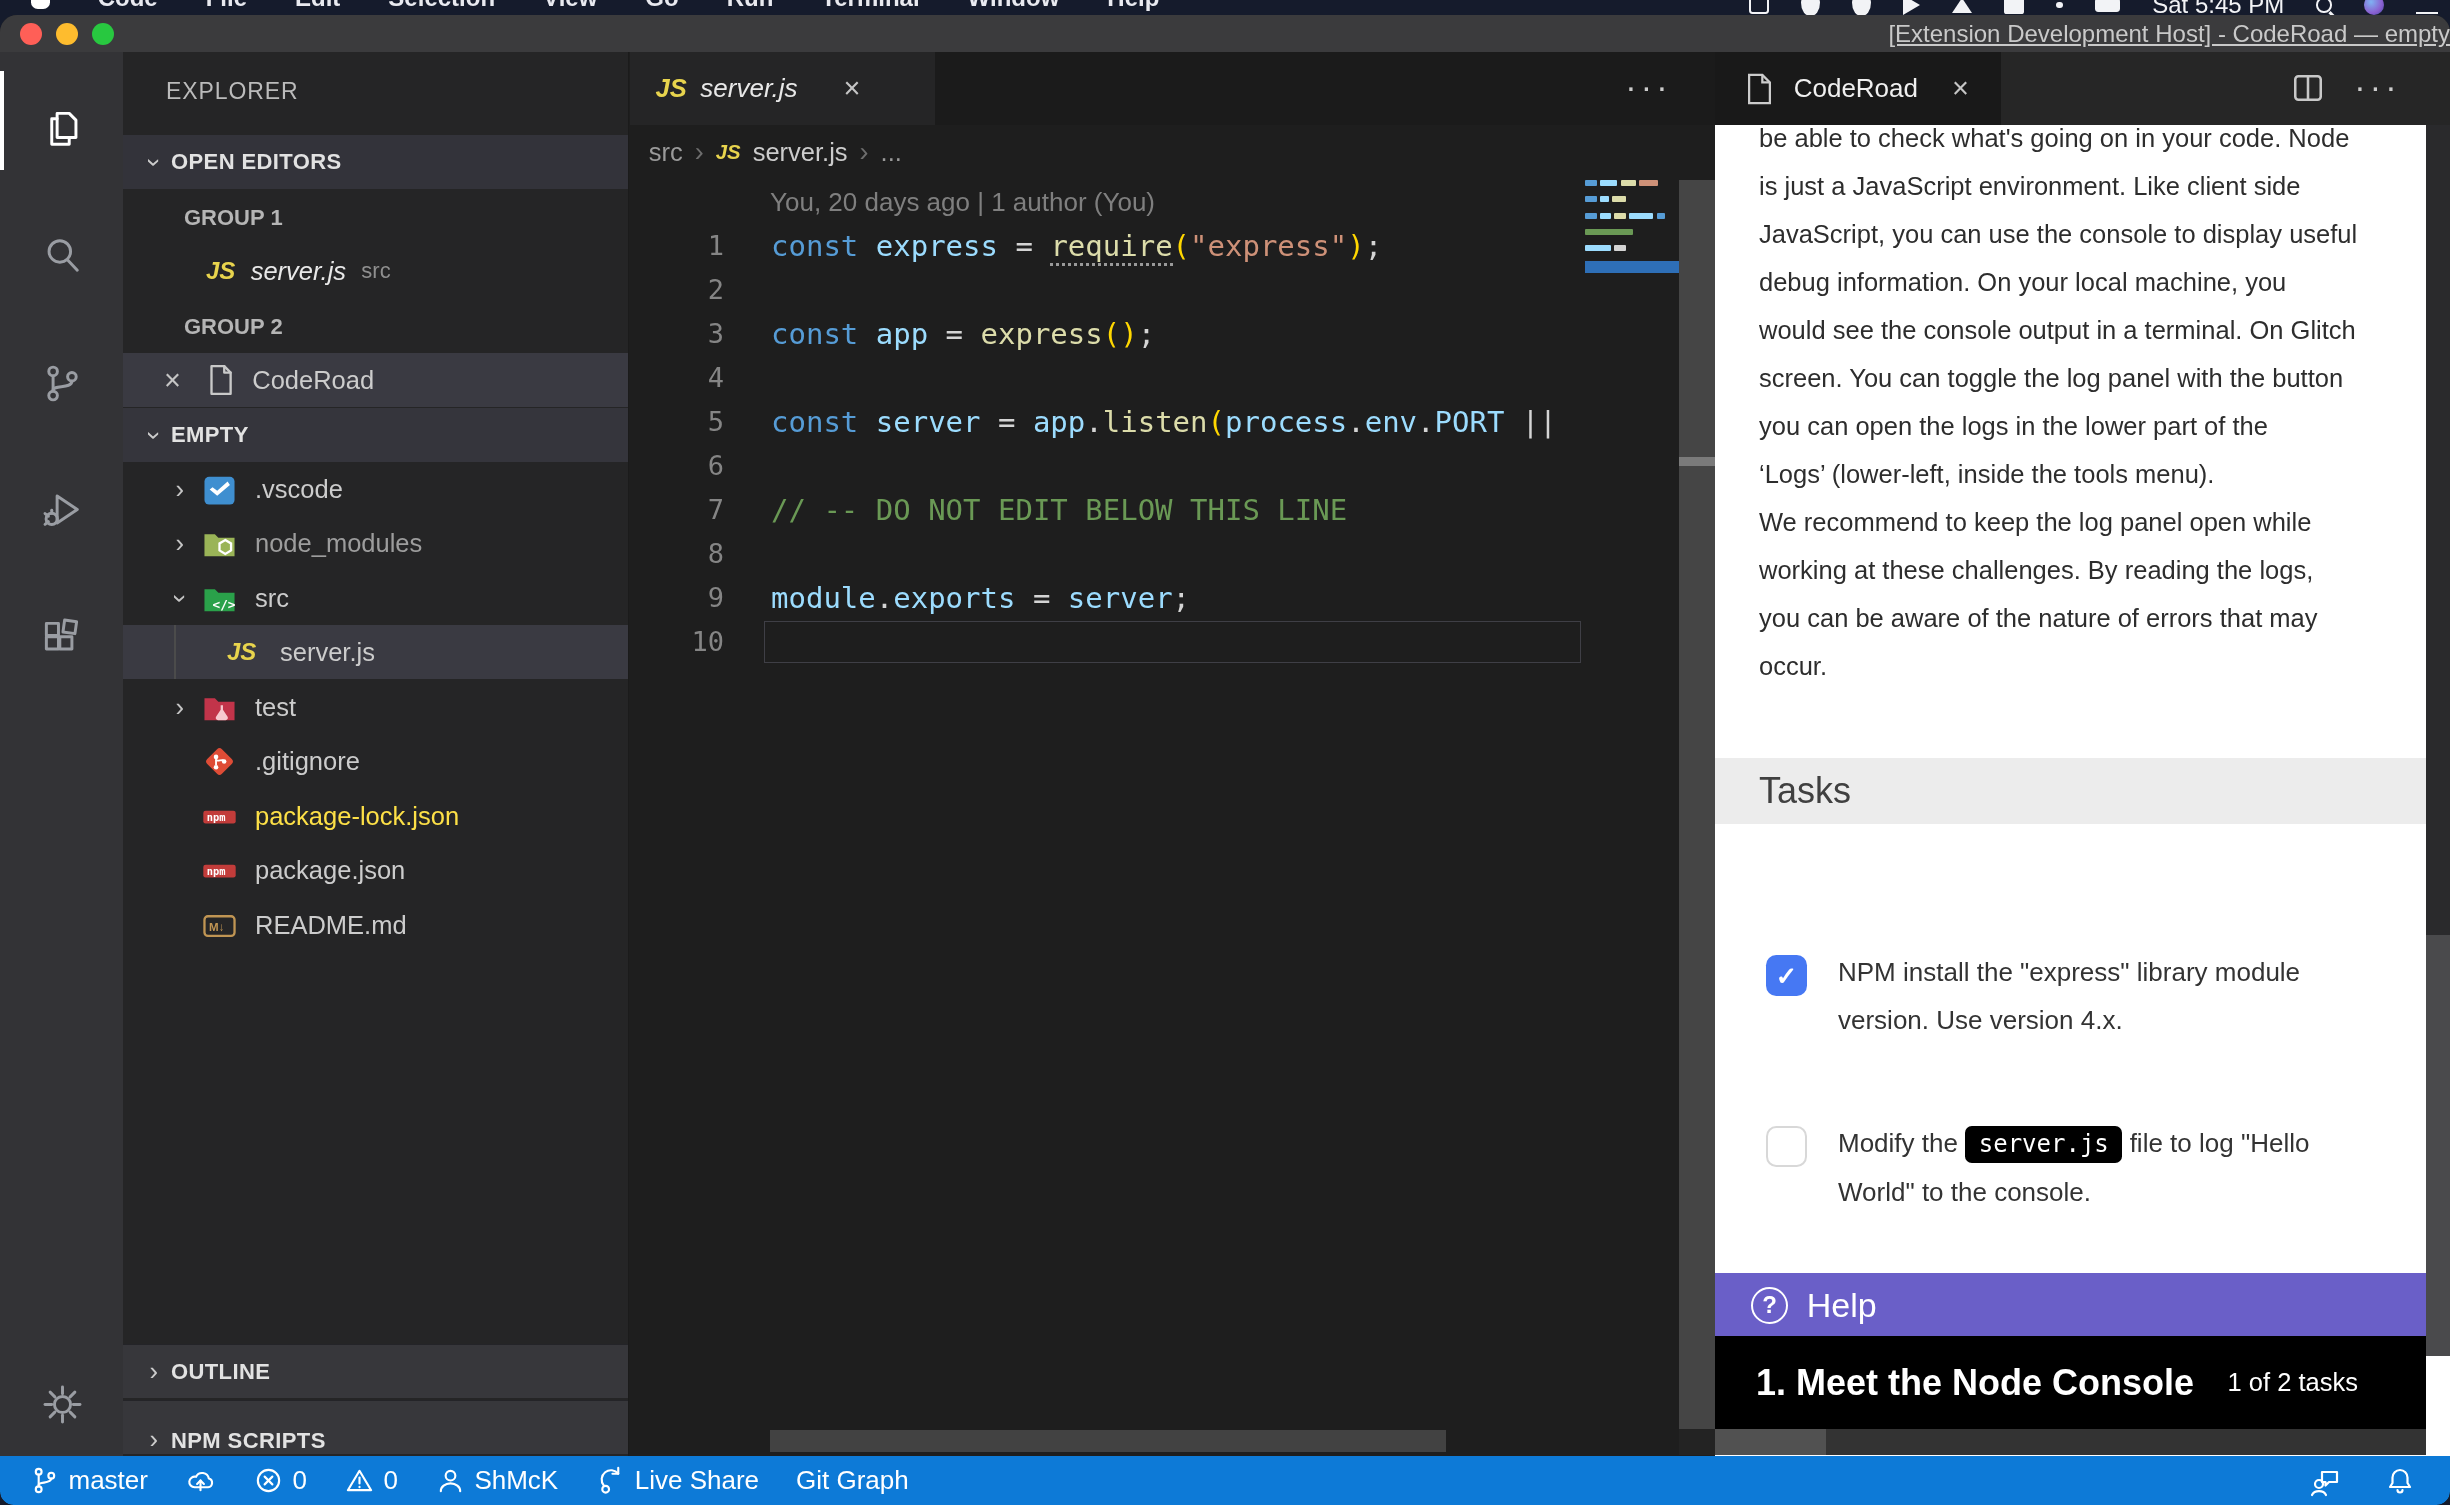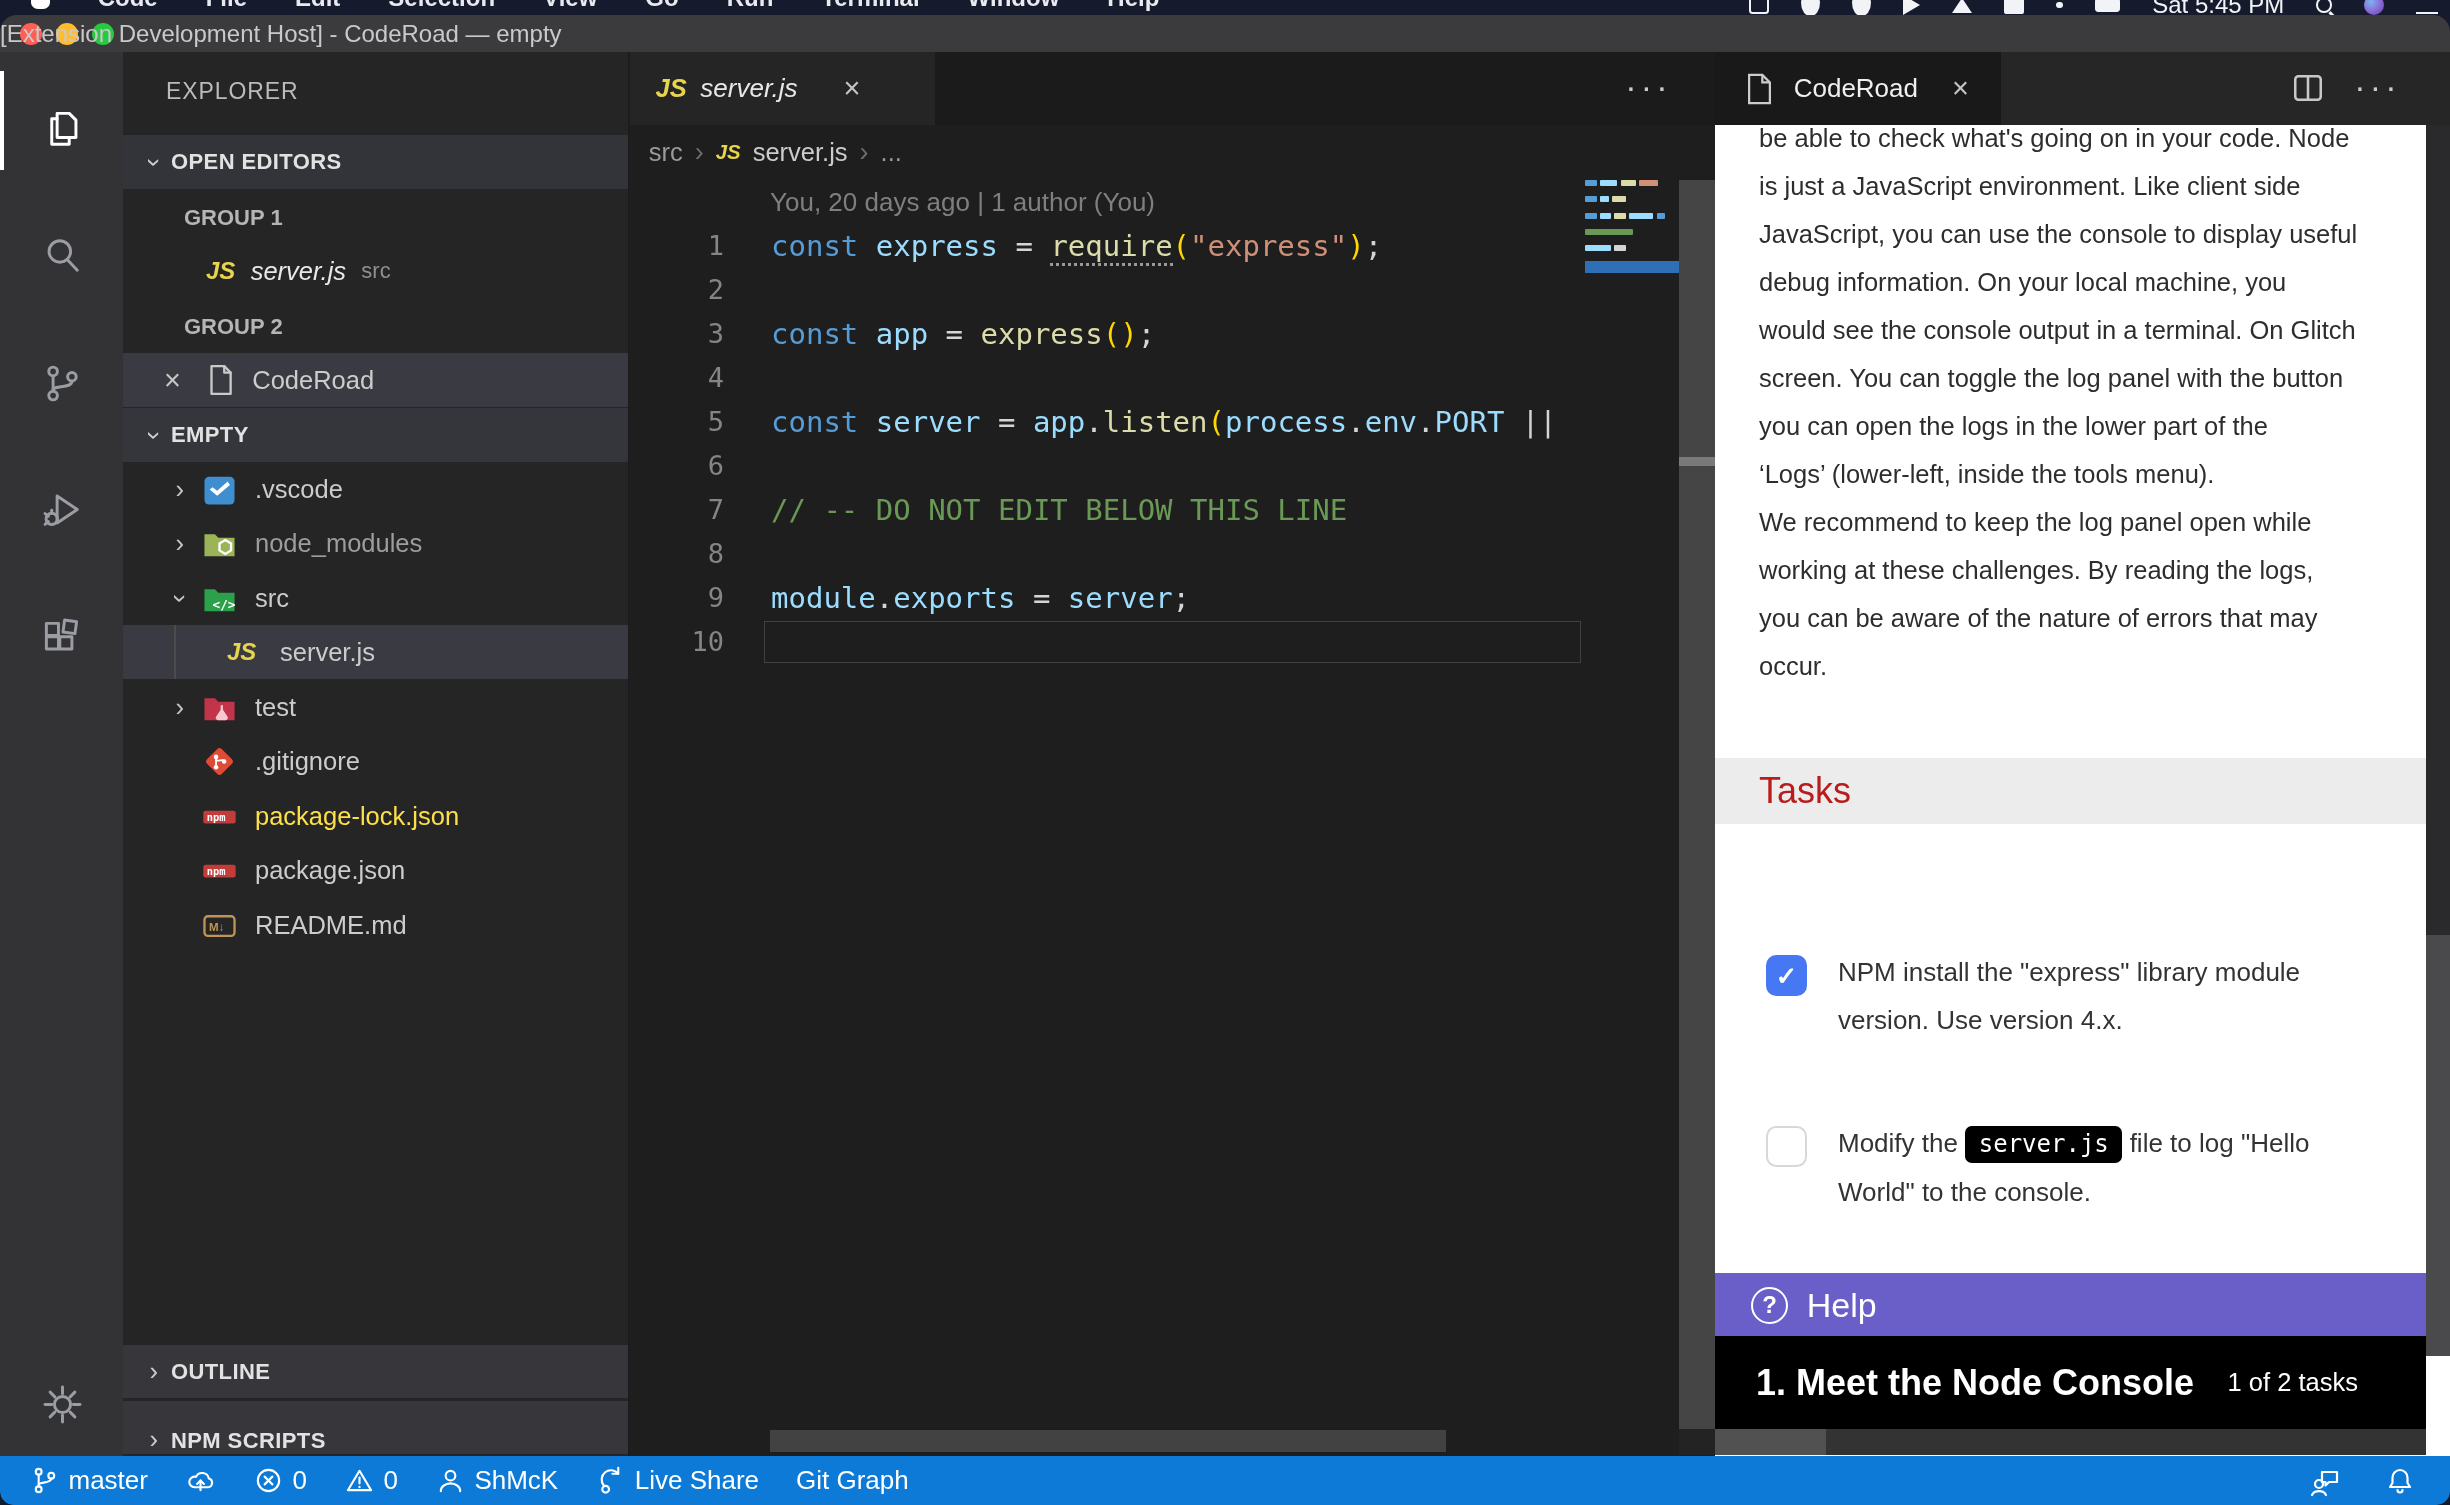--- a/index.html
+++ b/index.html
@@ -29,22 +29,22 @@
 
   
   #window { position:absolute; left:0; top:15.3px; width:2450px; height:1490px;
             border-radius:17px 17px 13.6px 13.6px; overflow:hidden; background:#1e1e1e; }
 
   #titlebar { position:absolute; left:0; top:0; width:100%; height:37px; background:#3b3b3d; }
   .light { position:absolute; top:7.7px; width:22px; height:22px; border-radius:50%; }
   #light-close { left:20.4px; background:#ff5f57; }
   #light-min { left:56px; background:#febc2e; }
   #light-max { left:92px; background:#28c840; }
-  #title-text { position:absolute; width:100%; top:0; height:37px; line-height:37px; text-align:left;
-                color:#c9c9c9; font-size:24px; }
+  #title-text { position:absolute; width:100%; top:0; height:37px; line-height:37px; text-align:right;
+                color:#c9c9c9; font-size:24px;text-decoration:underline; }
 
   
   #activitybar { position:absolute; left:0; top:37px; width:123px; height:1404px; background:#333336; }
   .act-ico { position:absolute; left:41px; width:43px; height:43px; color:#9a9da3; }
   .act-ico.active { color:#ffffff; }
   .act-ico svg { width:43px; height:43px; }
   #act-indicator { position:absolute; left:0; top:18.7px; width:4.3px; height:99px; background:#fff; }
 
   
   #sidebar { position:absolute; left:123px; top:37px; width:506px; height:1404px; background:#252526; border-right:1.7px solid #1b1b1b; overflow:hidden; }
@@ -110,21 +110,21 @@
   #tab2 .doc-ico svg { width:31px; height:34px; }
   #tab2 .name { margin-left:18.7px; font-size:26px; color:#f0f0f0; }
   #tab2 .close-x { margin-left:34px; }
   #split-ico { position:absolute; right:125px; top:18.7px; width:34px; height:34px; color:#c8c8c8; }
   #split-ico svg { width:34px; height:34px; }
   #tab2-more { right:49px; }
   #webview { position:absolute; left:0; top:73px; width:735px; height:1331px; background:#ffffff; overflow:hidden; }
   #para { margin:-11px 0 0 44px; }
   .para-line { height:48px; line-height:48px; color:#2d2d2d; font-size:25.5px; white-space:nowrap; }
   #tasks-band { position:absolute; left:0; top:633px; width:711px; height:66px; background:#ececec; display:flex; align-items:center; }
-  #tasks-band span { margin-left:44px; color:#b91c1c; font-size:36px; }
+  #tasks-band span { margin-left:44px; color:#404040; font-size:36px; }
   .task { position:absolute; left:51px; display:flex; gap:31px; }
   .task-check { flex:none; width:41px; height:41px; border-radius:10.2px; margin-top:6.8px;
                 display:flex; align-items:center; justify-content:center; }
   .task-check.checked { background:#4678f3; color:#fff; font-size:25.5px; font-weight:bold; }
   .task-check.unchecked { background:#fff; border:2.6px solid #d8d8d8; }
   .task-text { width:527px; line-height:48px; color:#333; font-size:26px; }
   .code-chip { background:#000; color:#fff; font-family:"DejaVu Sans Mono", monospace; font-size:24px;
                padding:4.3px 13.6px; border-radius:6.8px; }
   #help-bar { position:absolute; left:0; top:1148px; width:711px; height:64px; background:#6a5fc8;
               display:flex; align-items:center; color:#fff; }

